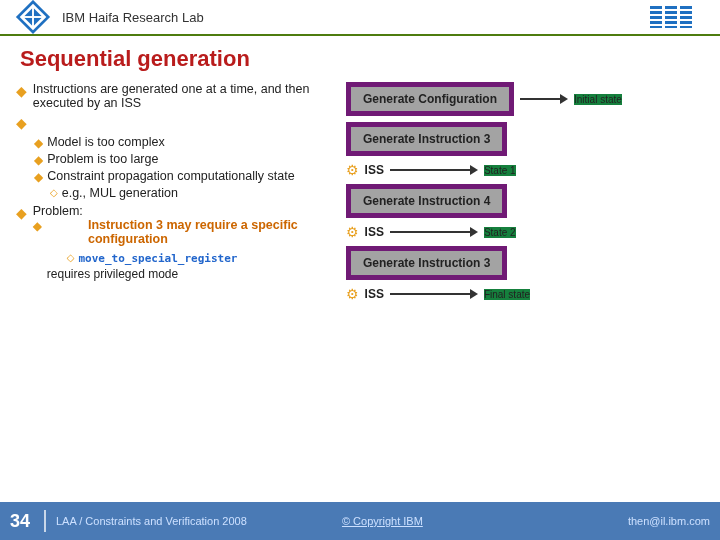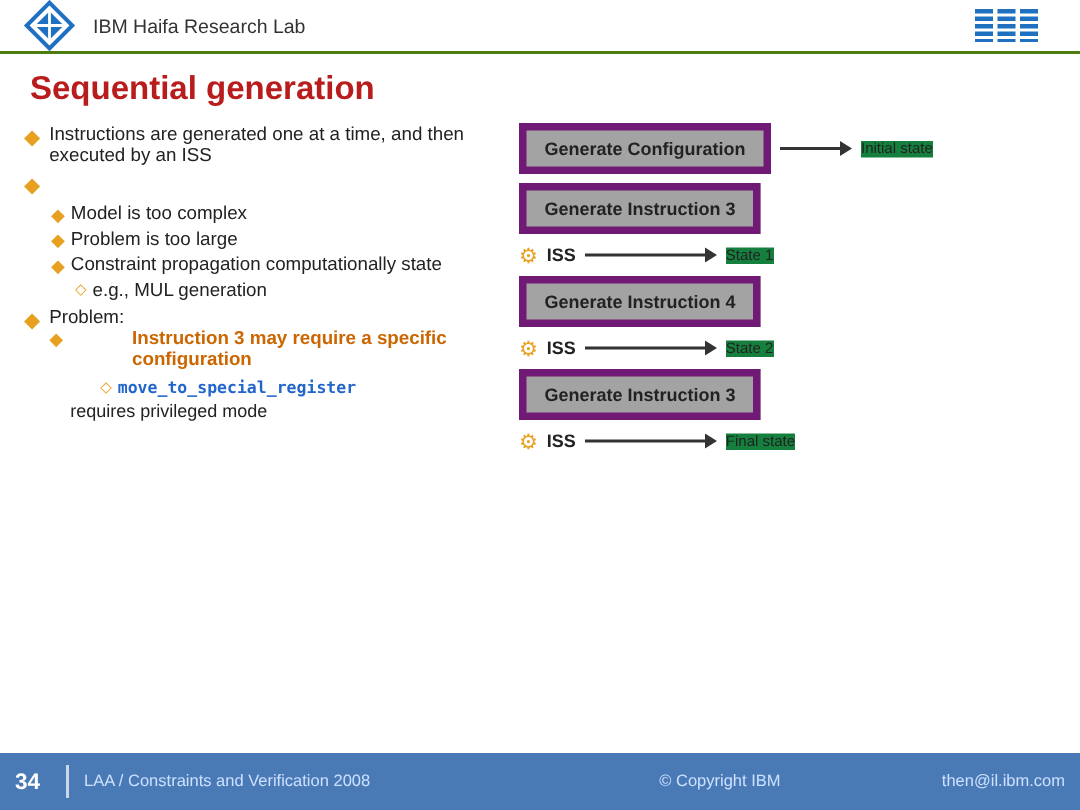--- a/index.html
+++ b/index.html
@@ -183,40 +183,41 @@
       right: 0;
       height: 38px;
       background: #4a7ab5;
       display: flex;
       align-items: center;
       padding: 0 10px;
       gap: 10px;
     }
     .footer-num {
       color: #fff;
-      font-size: 15px;
+      font-size: 18px;
       font-weight: bold;
       min-width: 24px;
     }
     .footer-divider {
       width: 2px;
       height: 22px;
       background: #fff;
       opacity: 0.7;
     }
     .footer-text {
       color: #cce0ff;
       font-size: 11px;
       flex: 1;
     }
     .footer-copyright {
       color: #cce0ff;
       font-size: 11px;
       flex: 1;
-      text-align: center;
+      text-align: left;
+      text-decoration: underline;
     }
     .footer-email {
       color: #cce0ff;
       font-size: 11px;
       text-align: right;
     }
   </style>
 </head>
 <body>
 

